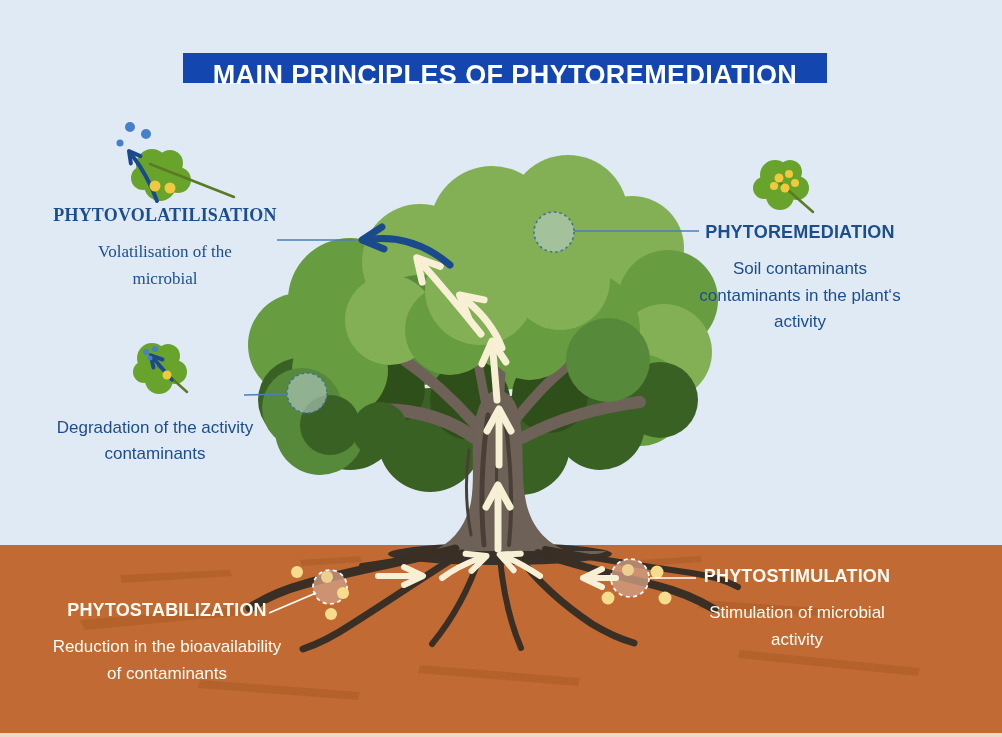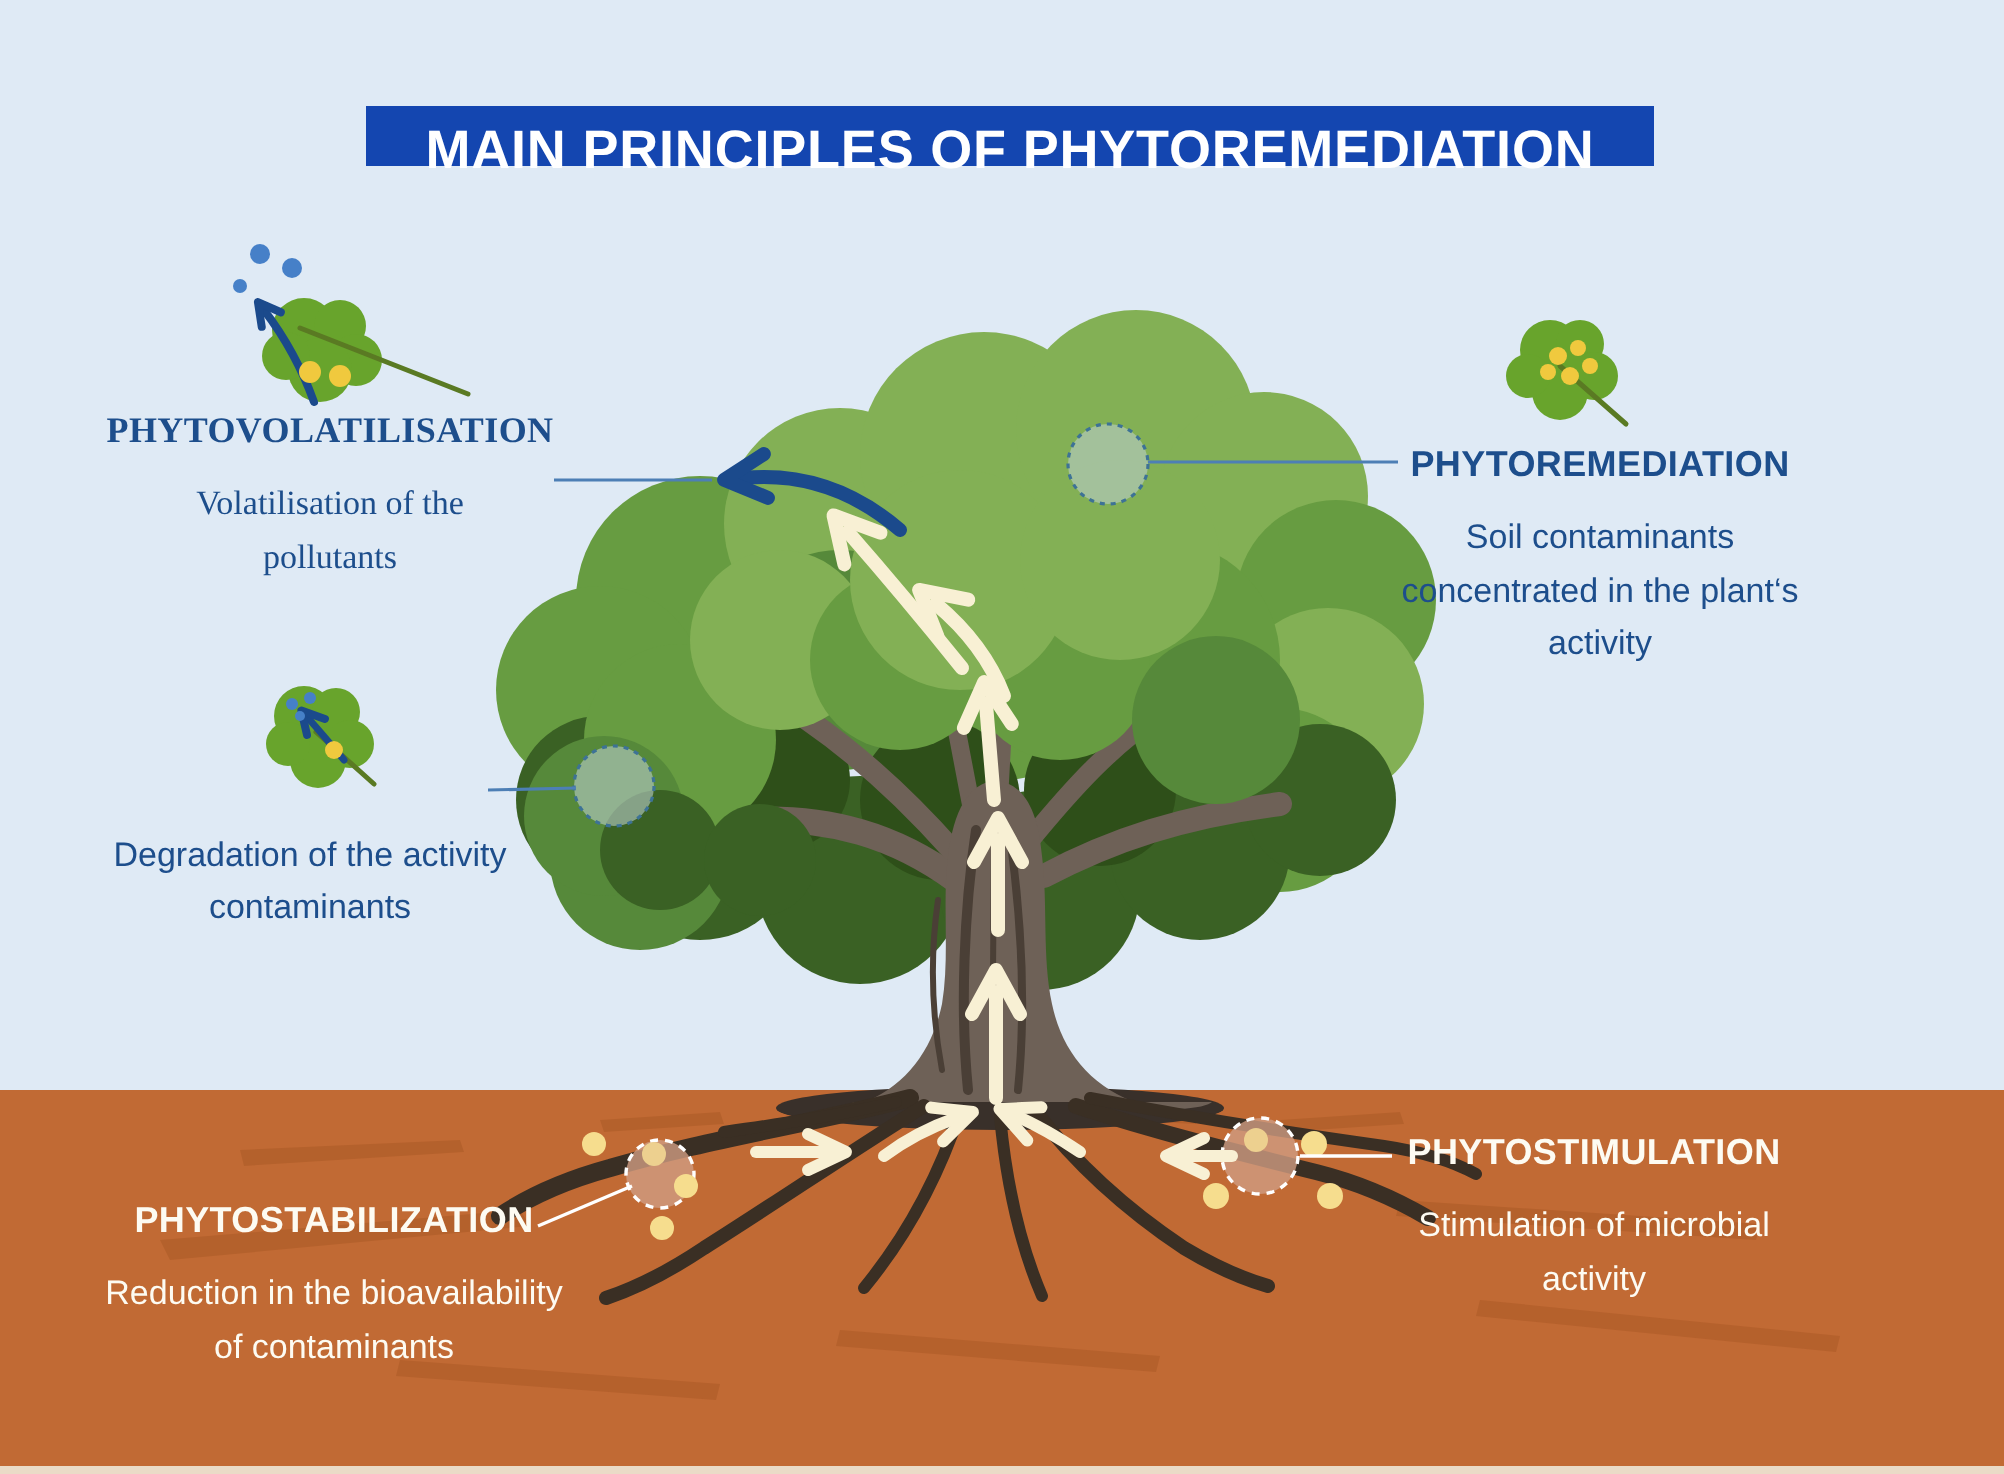--- a/index.html
+++ b/index.html
@@ -235,27 +235,27 @@
     </g>
   </svg>
 
   <div class="banner">
     <span>MAIN PRINCIPLES OF PHYTOREMEDIATION</span>
   </div>
 
   <div class="label navy lbl-volat">
     <h3>PHYTOVOLATILISATION</h3>
     <p><span>Volatilisation of the</span><br>
-       <span>pollutants</span></p>
+       <span>microbial</span></p>
   </div>
 
   <div class="label navy lbl-extract">
     <h3>PHYTOREMEDIATION</h3>
     <p><span>Soil contaminants</span><br>
-       <span>concentrated in the plant‘s</span><br>
+       <span>contaminants in the plant‘s</span><br>
        <span>activity</span></p>
   </div>
 
   <div class="label navy lbl-photo">
     <p><span>Degradation of the activity</span><br>
        <span>contaminants</span></p>
   </div>
 
   <div class="label white lbl-stabil">
     <h3>PHYTOSTABILIZATION</h3>

